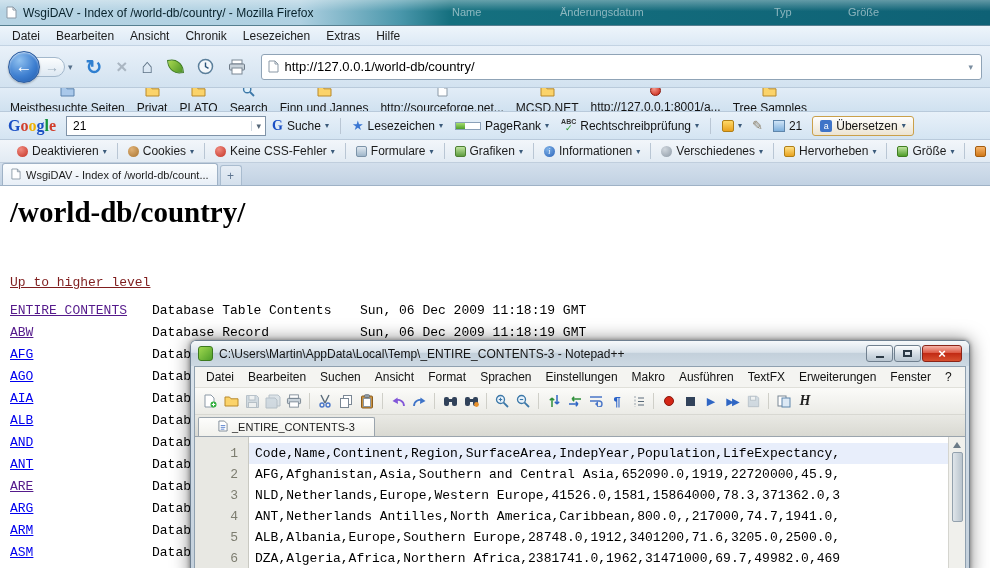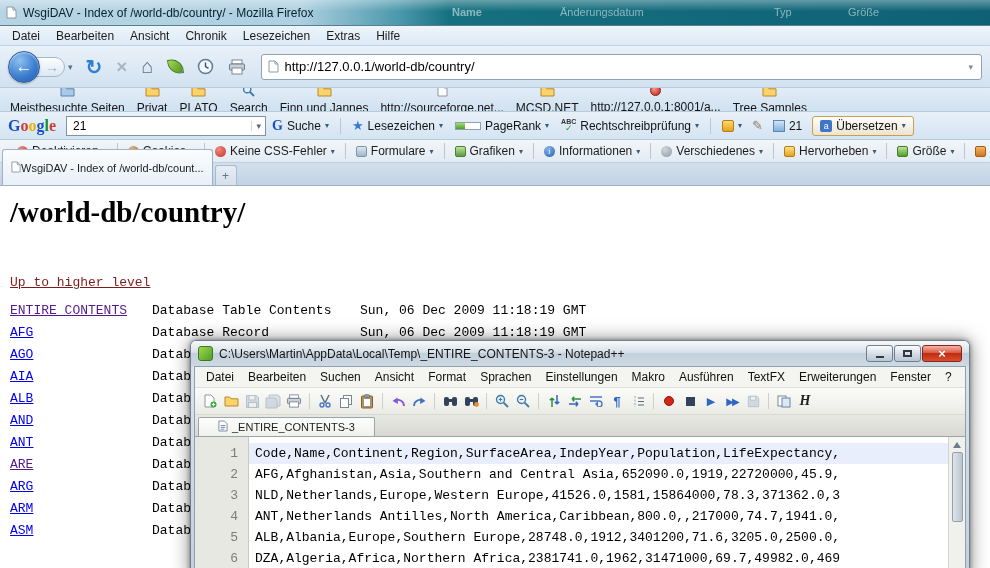--- a/index.html
+++ b/index.html
@@ -9,21 +9,21 @@
 
   
   .ff-titlebar { position:absolute; top:0; left:0; right:0; height:26px; display:flex; align-items:center;
     padding:0 6px;
     background:linear-gradient(to bottom, rgba(255,255,255,.35), rgba(255,255,255,0) 45%),
                linear-gradient(to right, #b7d4e4 0, #aed0e1 300px, #4a97ab 400px, #15707f 450px, #0e6175 100%);
     border-bottom:1px solid #567f90; }
   .win-icon { display:inline-flex; margin-right:6px; }
   .ff-title { font-size:12px; color:#08222b; white-space:nowrap; }
   .ghost { position:absolute; top:6px; font-size:11px; color:rgba(255,255,255,.5); }
-  .g0 { left:452px;font-weight:bold; } .g1 { left:560px; } .g2 { left:758px;margin-left:16px; } .g3 { left:848px; }
+  .g0 { left:452px; } .g1 { left:560px; } .g2 { left:758px;margin-left:16px; } .g3 { left:848px; }
 
   
   .ff-menubar { position:absolute; top:26px; left:0; right:0; height:20px; display:flex; align-items:center;
     background:linear-gradient(#eef5fb,#dce9f5); border-bottom:1px solid #c3d3e3; font-size:12px; color:#1c1c1c; padding-left:4px; }
   .menu-item { padding:2px 8px; }
 
   
   .ff-navbar { position:absolute; top:46px; left:0; right:0; height:42px; display:flex; align-items:center;
     background:linear-gradient(#e9f1f9,#d2e2f0); border-bottom:1px solid #b9cadb; padding:0 8px; }
   .back-btn { width:32px; height:32px; border-radius:50%; z-index:2;
@@ -93,21 +93,21 @@
   .ico-img { border-radius:2px; background:linear-gradient(#bfe3a0,#5d9c3f); border:1px solid #4d8033; }
   .ico-info { background:radial-gradient(circle at 35% 30%, #7fb2e8, #2a62b8); font-family:"Liberation Serif", serif; font-style:italic; }
   .ico-misc { background:radial-gradient(circle at 35% 30%, #cfd6dd, #8d99a5); }
   .ico-hl { border-radius:2px; background:linear-gradient(#ffe084,#e8a21f); border:1px solid #b07f17; }
   .ico-size { border-radius:2px; background:linear-gradient(#bfe3a0,#4f9e2a); border:1px solid #3f7e22; }
   .ico-extras { border-radius:2px; background:linear-gradient(#f6b36a,#d07818); border:1px solid #a35c10; }
 
   
   .ff-tabbar { position:absolute; top:163px; left:0; right:0; height:23px;
     background:linear-gradient(#d3dfec,#c2d2e3); border-bottom:1px solid #9fb2c6; display:flex; align-items:flex-end; padding-left:2px; }
-  .tab { height:36px; display:inline-flex; align-items:center; padding:0 8px; max-width:240px;
+  .tab { height:22px; display:inline-flex; align-items:center; gap:5px; padding:0 8px; max-width:240px;
     background:linear-gradient(#fbfdfe,#e8eff7); border:1px solid #9fb2c6; border-bottom:none; border-radius:3px 3px 0 0;
     font-size:11px; color:#1c1c1c; }
   .tab-label { overflow:hidden; text-overflow:ellipsis; white-space:nowrap; }
   .tab-stub { height:20px; width:22px; margin-left:2px; background:linear-gradient(#e6edf5,#d4e0ec);
     border:1px solid #a9bccf; border-bottom:none; border-radius:3px 3px 0 0; display:flex; align-items:center;
     justify-content:center; color:#5d7590; font-size:12px; }
 
   
   .content { position:absolute; top:186px; left:0; right:0; bottom:0; background:#fff; overflow:hidden; }
   .page-h { font-family:"Liberation Serif", serif; font-size:29px; font-weight:bold; margin:10px 0 0 10px; color:#000; }
@@ -433,20 +433,21 @@
     <div class="tab-stub">
         <span>+</span>
       </div>
   </div>
 
   <div class="content">
     <h1 class="page-h">/world-db/country/</h1>
     <a class="uplink">Up to higher level</a>
     <div class="listing">
       <div class="lrow"><a class="lname visited">ENTIRE CONTENTS</a><span class="ltype">Database Table Contents</span><span class="ldate">Sun, 06 Dec 2009 11:18:19 GMT</span></div>
+      <div class="lrow"><a class="lname visited">ABW</a><span class="ltype">Database Record</span><span class="ldate">Sun, 06 Dec 2009 11:18:19 GMT</span></div>
       <div class="lrow"><a class="lname">AFG</a><span class="ltype">Database Record</span><span class="ldate">Sun, 06 Dec 2009 11:18:19 GMT</span></div>
       <div class="lrow"><a class="lname">AGO</a><span class="ltype">Database Record</span><span class="ldate">Sun, 06 Dec 2009 11:18:19 GMT</span></div>
       <div class="lrow"><a class="lname">AIA</a><span class="ltype">Database Record</span><span class="ldate">Sun, 06 Dec 2009 11:18:19 GMT</span></div>
       <div class="lrow"><a class="lname">ALB</a><span class="ltype">Database Record</span><span class="ldate">Sun, 06 Dec 2009 11:18:19 GMT</span></div>
       <div class="lrow"><a class="lname">AND</a><span class="ltype">Database Record</span><span class="ldate">Sun, 06 Dec 2009 11:18:19 GMT</span></div>
       <div class="lrow"><a class="lname">ANT</a><span class="ltype">Database Record</span><span class="ldate">Sun, 06 Dec 2009 11:18:19 GMT</span></div>
       <div class="lrow"><a class="lname visited">ARE</a><span class="ltype">Database Record</span><span class="ldate">Sun, 06 Dec 2009 11:18:19 GMT</span></div>
       <div class="lrow"><a class="lname">ARG</a><span class="ltype">Database Record</span><span class="ldate">Sun, 06 Dec 2009 11:18:19 GMT</span></div>
       <div class="lrow"><a class="lname">ARM</a><span class="ltype">Database Record</span><span class="ldate">Sun, 06 Dec 2009 11:18:19 GMT</span></div>
       <div class="lrow"><a class="lname">ASM</a><span class="ltype">Database Record</span><span class="ldate">Sun, 06 Dec 2009 11:18:19 GMT</span></div>

